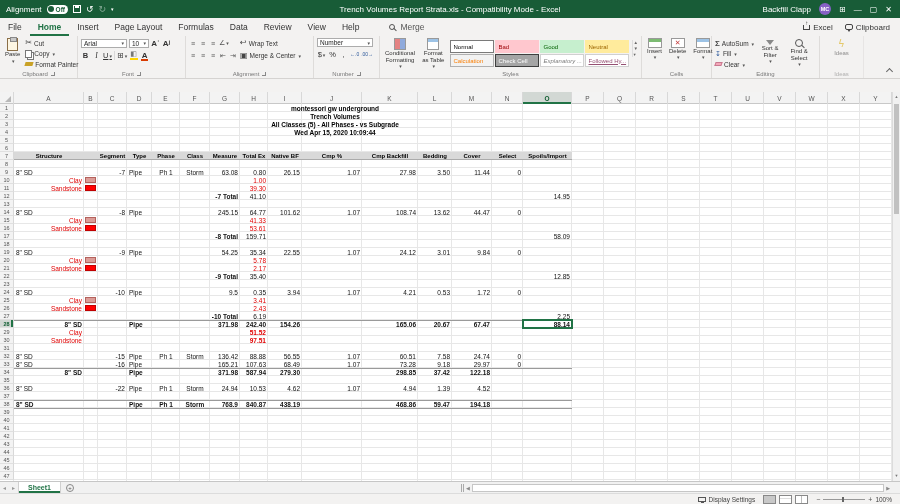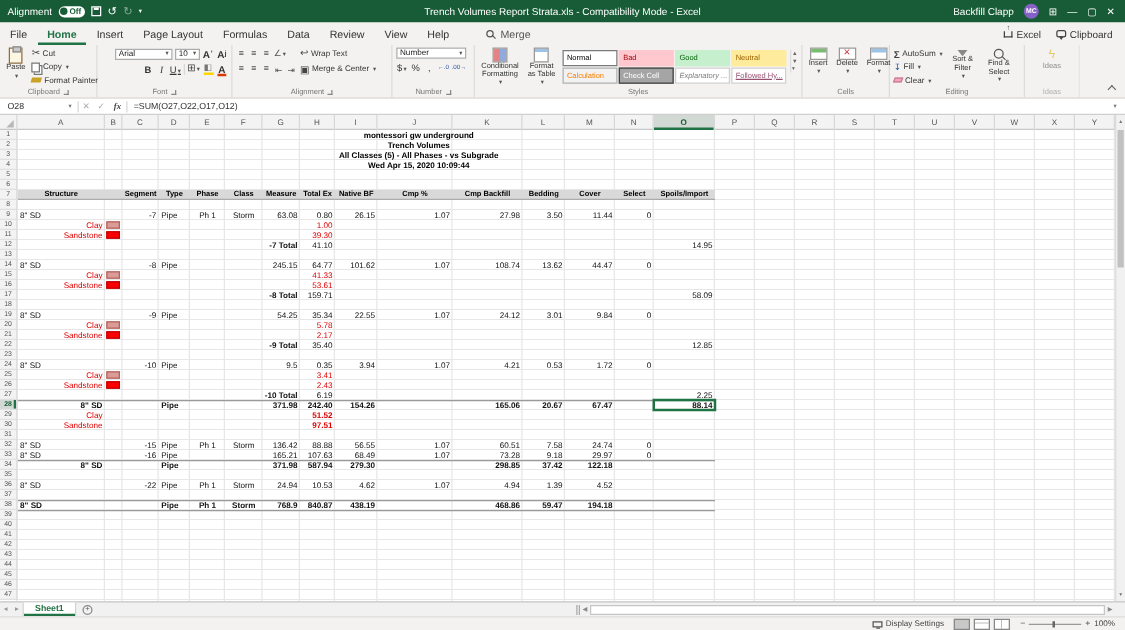--- a/index.html
+++ b/index.html
@@ -224,21 +224,21 @@
             <span>Format Painter</span>
           </div>
       </div>
       <div class="glabel">
           <span>Clipboard</span>
           <span class="launcher"></span>
         </div>
     </div>
 
     <div class="rgroup" style="width:108px">
-      <div class="smallcol" style="gap:2px;width:100%;align-items:flex-end;">
+      <div class="smallcol" style="gap:2px;width:100%;">
         <div class="srow">
           <span class="combo dd" style="width:46px">
               <span>Arial</span>
             </span>
           <span class="combo dd" style="width:20px">
               <span>10</span>
             </span>
           <span class="fontA">Aʾ</span>
           <span class="fontA">Aʲ</span>
         </div>
@@ -395,31 +395,20 @@
         </div>
       <div class="glabel">
           <span>Ideas</span>
         </div>
     </div>
 
     <div class="rgroup rspacer"></div>
     <span class="collapse"></span>
   </div>
 
-  <div class="fbar">
-    <span class="namebox">O28</span>
-    <span class="nbdd">▾</span>
-    <span class="vdiv"></span>
-    <span class="fbtn">✕</span>
-    <span class="fbtn">✓</span>
-    <span class="fx">fx</span>
-    <span class="vdiv"></span>
-    <span class="ftext">=SUM(O27,O22,O17,O12)</span>
-    <span class="fexp">▾</span>
-  </div>
 
   <div id="colheads">
       <div class="ch" style="left: 0px; width: 14px;">
         <span class="tri"></span>
       </div>
       <div class="ch" style="left: 14px; width: 70px;">A</div>
       <div class="ch" style="left: 84px; width: 14px;">B</div>
       <div class="ch" style="left: 98px; width: 29px;">C</div>
       <div class="ch" style="left: 127px; width: 25px;">D</div>
       <div class="ch" style="left: 152px; width: 28px;">E</div>

